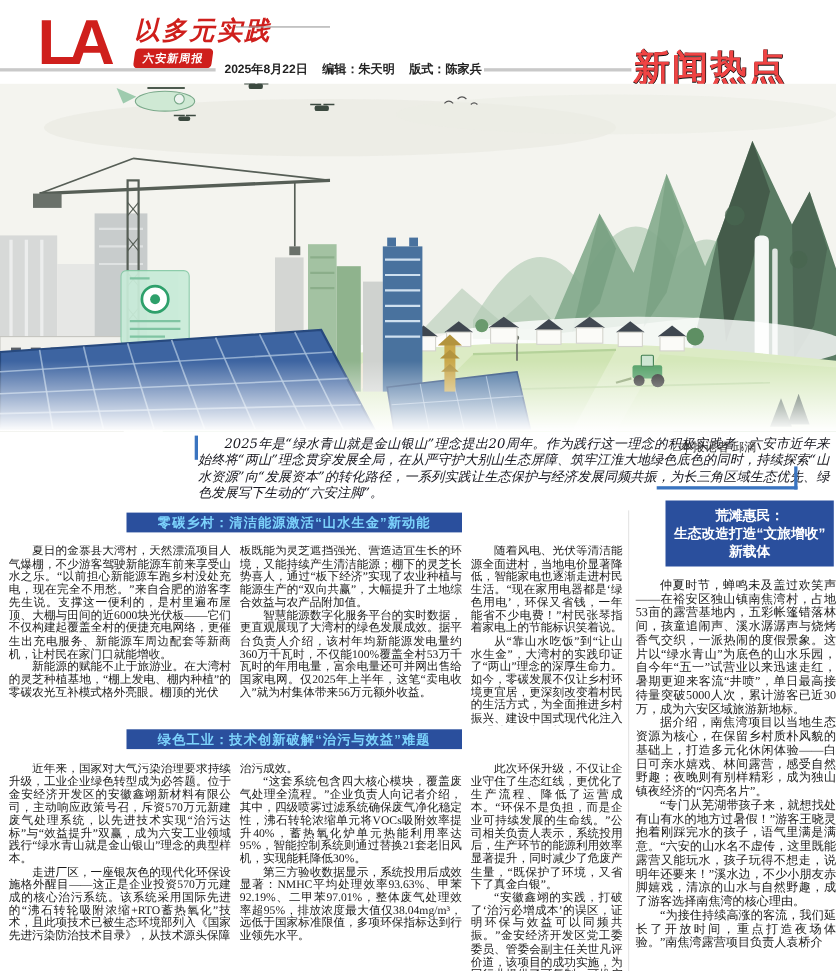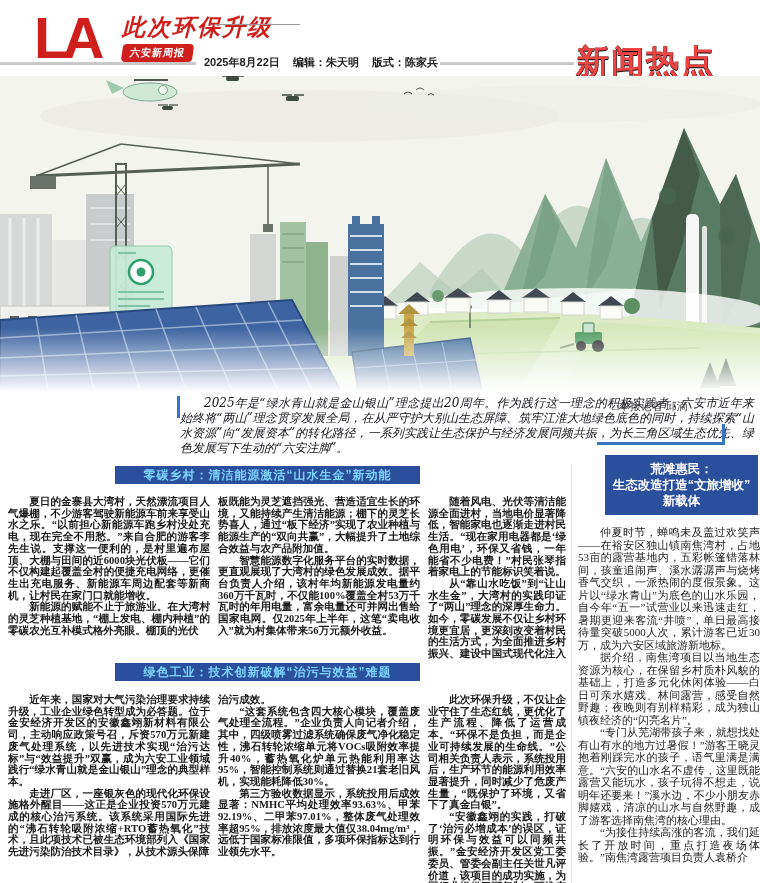--- a/index.html
+++ b/index.html
@@ -43,21 +43,21 @@
   .br-br-v{position:absolute;left:722px;top:32px;width:3px;height:21px;background:#3a74c0;}
   
   .bar{position:absolute;height:18px;background:#2a4f9d;color:#7dd3fc;
         font-family:"Liberation Sans",sans-serif;font-weight:bold;font-size:12px;
         display:flex;align-items:center;justify-content:center;letter-spacing:1px;}
   .bar1{left:115px;top:466px;width:305px;}
   .bar2{left:115px;top:663px;width:305px;}
   .cols{position:absolute;left:8px;width:558px;display:flex;gap:8px;}
   .cols1{top:496px;height:164px;}
   .cols2{top:694px;height:189px;}
-  .col{overflow:hidden;font-weight:bold;}
+  .col{overflow:hidden;}
   .colA{width:202px;}.colB{width:202px;}.colC{width:138px;}
   .para{margin:0;font-size:10.6px;line-height:11.7px;text-indent:2em;text-align:justify;}
   .para.cont{text-indent:0;}
   
   .vrule{position:absolute;left:571px;top:464px;width:1px;height:419px;background:#e4e4e4;}
   .aside{position:absolute;left:578px;top:455px;width:182px;height:428px;}
   .aside-box{margin-left:27px;width:147px;background:#2a4f9d;color:#fff;text-align:center;
         font-family:"Liberation Sans",sans-serif;font-weight:bold;font-size:12.5px;
         line-height:16px;padding:6px 3px;}
   .aside-paras{margin-top:11px;}
@@ -66,21 +66,21 @@
 </head>
 <body>
 
 <div class="page">
 
   <div class="logo-mono">
     <svg width="84" height="62" viewBox="0 0 84 62">
       <text x="-2" y="50" font-family="Liberation Sans, sans-serif" font-weight="bold" font-size="58" fill="#cf1f1c" letter-spacing="-7">LA</text>
     </svg>
   </div>
-  <div class="logo-script">此次环保升级</div>
+  <div class="logo-script">以多元实践</div>
   <div class="logo-rule"></div>
   <div class="logo-badge">六安新周报</div>
 
   <div class="rule-left"></div>
   <div class="dateline">
     <span>2025年8月22日</span>
     <span>编辑：朱天明</span>
     <span>版式：陈家兵</span>
   </div>
   <div class="rule-right"></div>

